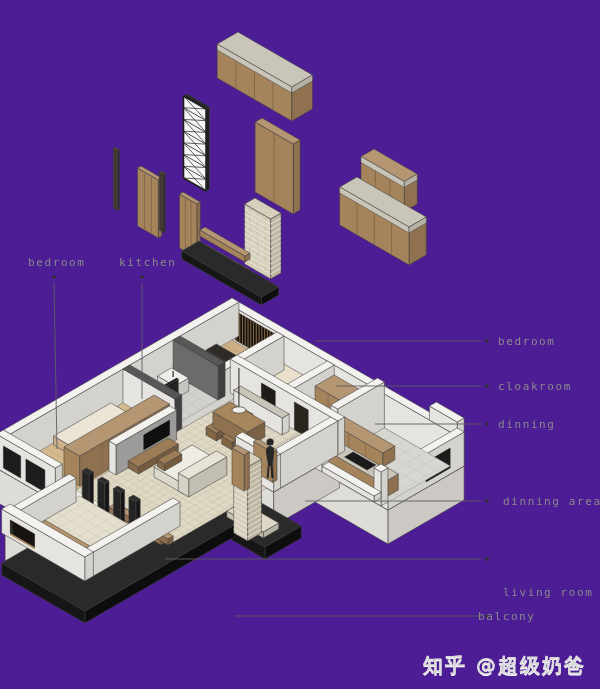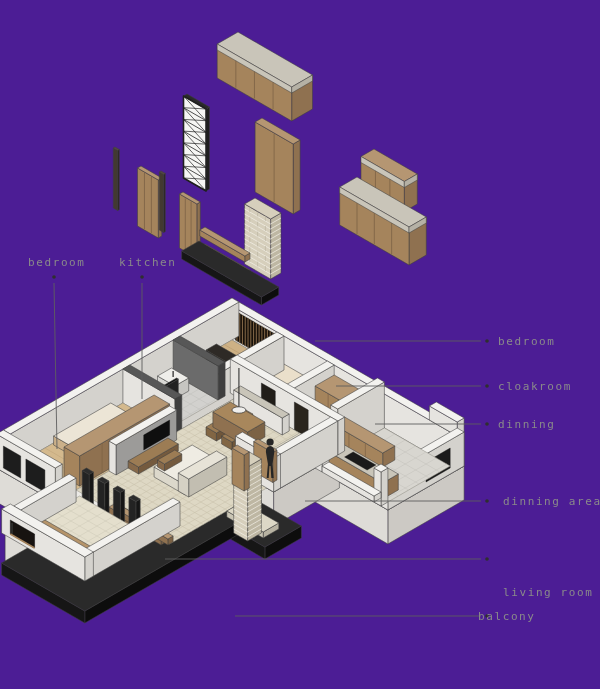--- a/index.html
+++ b/index.html
@@ -518,13 +518,14 @@
   <div class="lbl" style="left:28px;top:256px">bedroom</div>
   <div class="lbl" style="left:119px;top:256px">kitchen</div>
 
   <div class="lbl" style="left:498px;top:335px">bedroom</div>
   <div class="lbl" style="left:498px;top:380px">cloakroom</div>
   <div class="lbl" style="left:498px;top:418px">dinning</div>
   <div class="lbl" style="left:503px;top:495px">dinning area</div>
   <div class="lbl" style="left:503px;top:586px">living room</div>
   <div class="lbl" style="left:478px;top:610px">balcony</div>
 
+  <div class="watermark">知乎 @超级奶爸</div>
 </div>
 
 </body></html>

